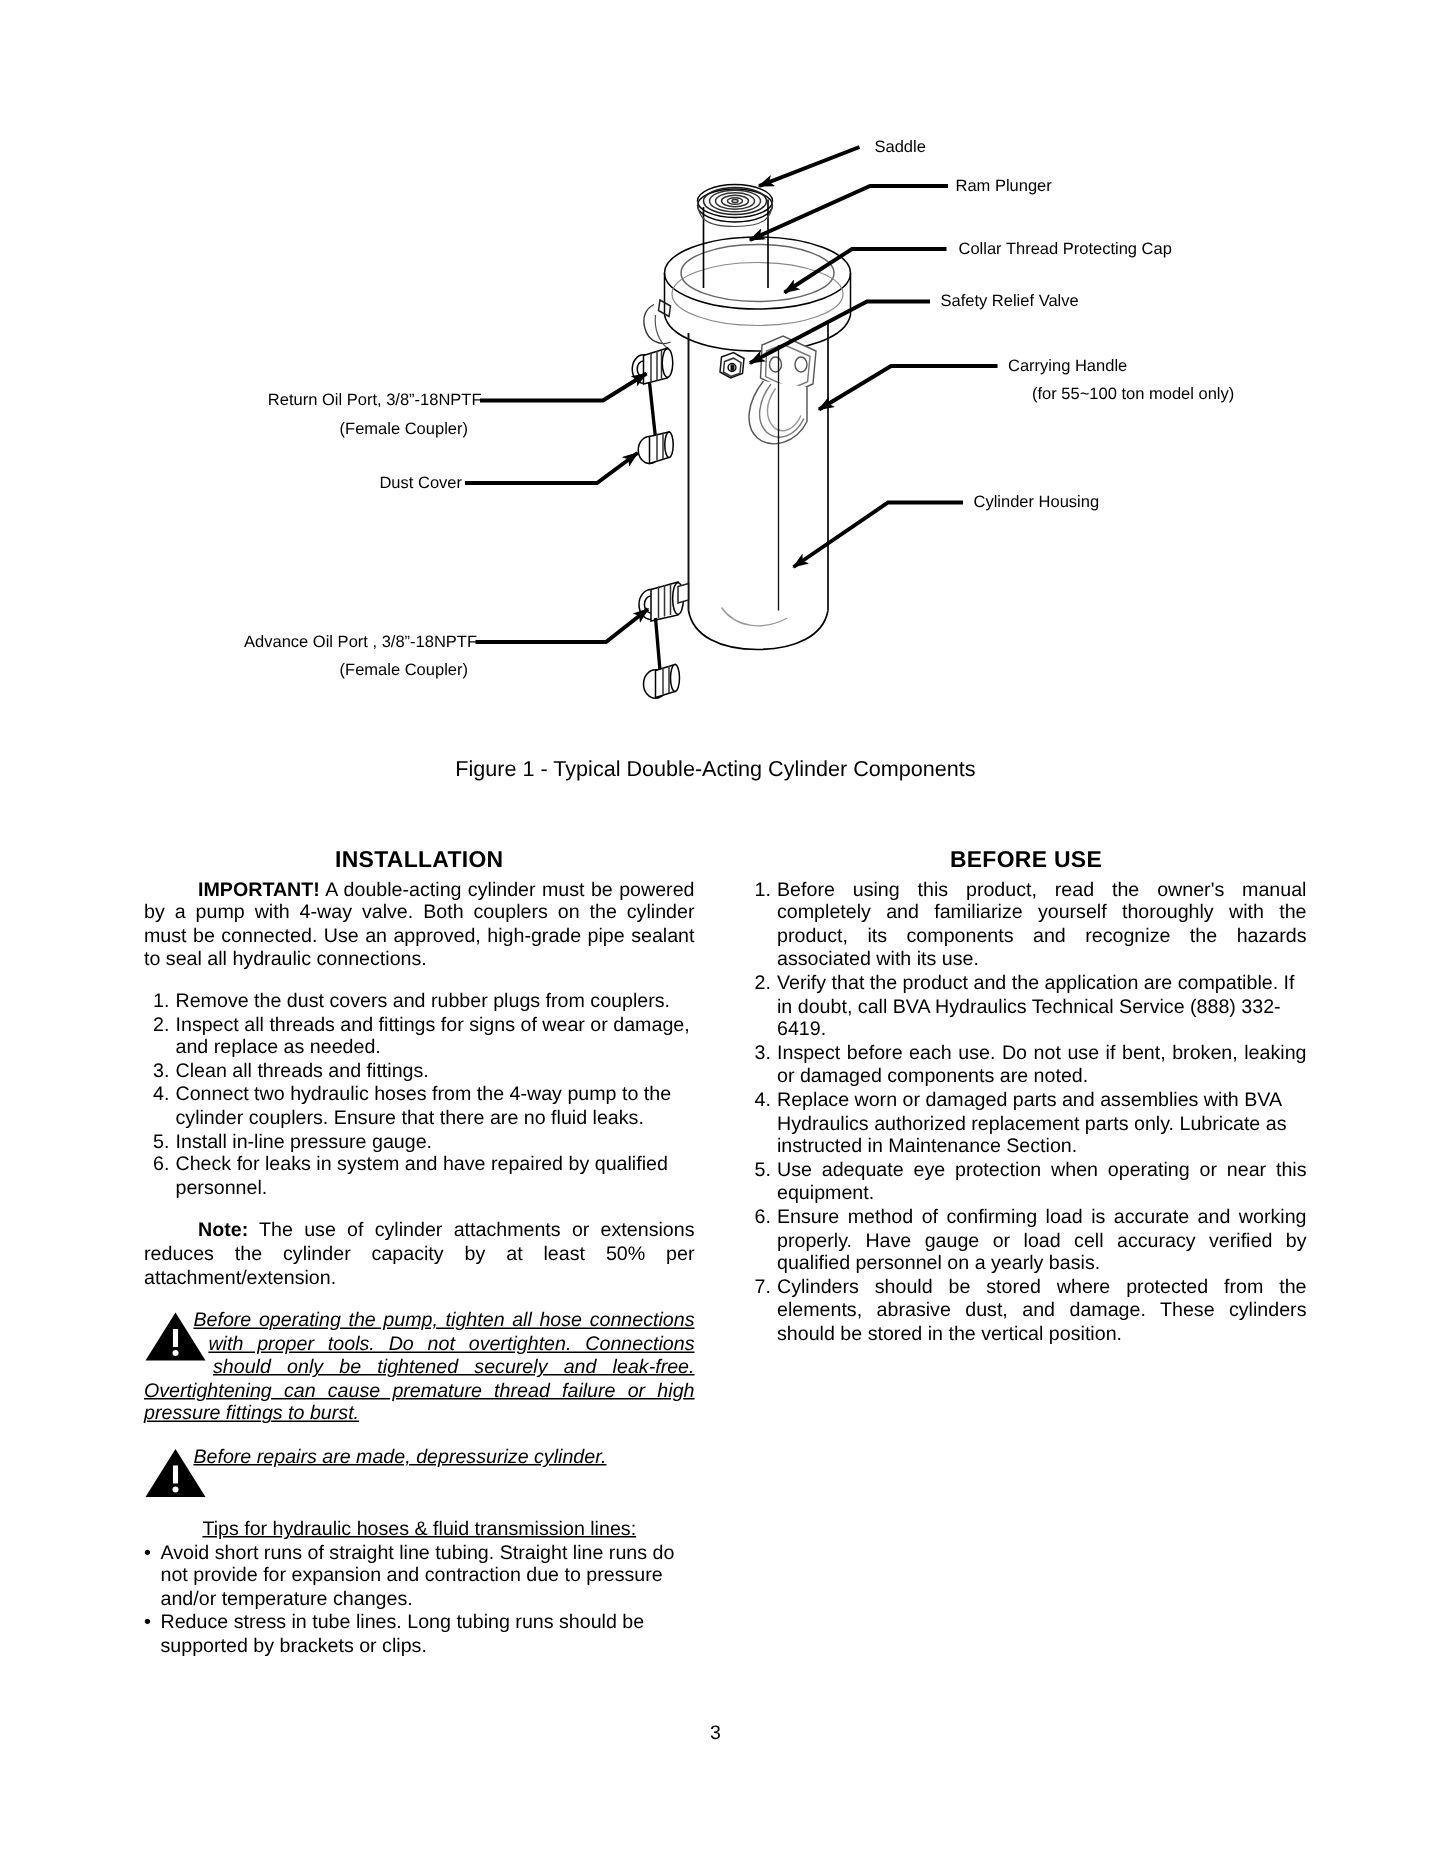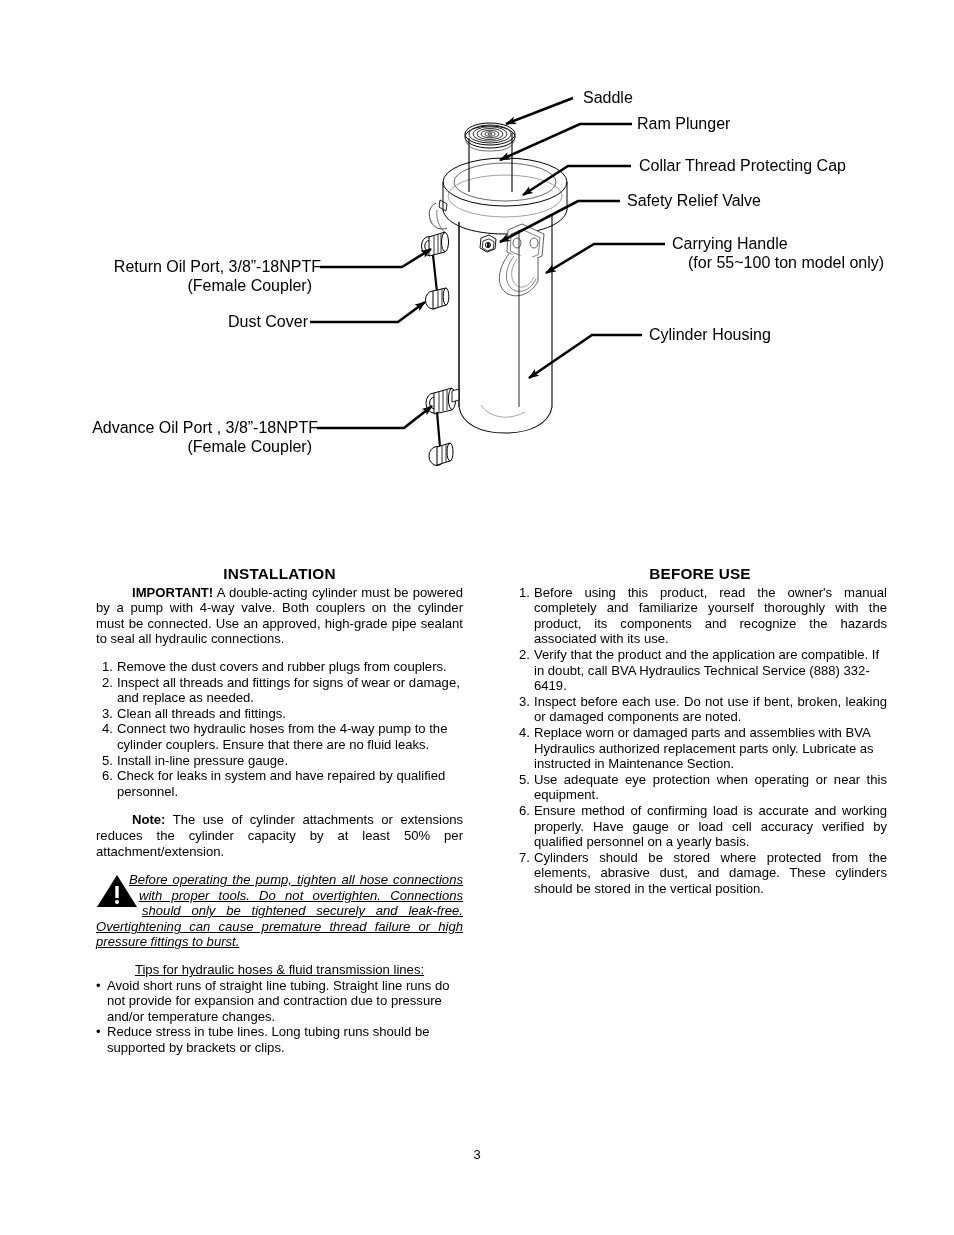--- a/index.html
+++ b/index.html
@@ -24,21 +24,21 @@
     width: 954px;
     height: 540px;
   }
   #figure-svg {
     position: absolute;
     left: 0;
     top: 0;
   }
   .fig-label {
     position: absolute;
-    font-size: 16px;
+    font-size: 11px;
     line-height: 16px;
     white-space: pre;
     color: #000;
   }
   .fig-label.right { text-align: left; }
   .fig-label.left  { text-align: right; }
 
   #figure-caption {
     position: absolute;
     left: 0;
@@ -55,21 +55,21 @@
     top: 566px;
     width: 954px;
   }
   .column {
     position: absolute;
     top: 0;
     font-size: 13.1px;
     line-height: 15.6px;
   }
   #left-column  { left: 96px;  width: 367px; }
-  #right-column { left: 497px; width: 374px; margin-left: 16px; }
+  #right-column { left: 497px; width: 374px; }
 
   .col-heading {
     font-weight: bold;
     font-size: 15.3px;
     text-align: center;
     margin: 0 0 3px 0;
     letter-spacing: 0.2px;
   }
 
   p.para {
@@ -281,20 +281,21 @@
   <div class="fig-label right" style="left:672px; top:236px;">Carrying Handle</div>
   <div class="fig-label right" style="left:688px; top:255px;">(for 55~100 ton model only)</div>
   <div class="fig-label right" style="left:649px; top:327px;">Cylinder Housing</div>
 
   <div class="fig-label left" style="left:40px; top:259px; width:281px;">Return Oil Port, 3/8”-18NPTF</div>
   <div class="fig-label left" style="left:40px; top:278px; width:272px;">(Female Coupler)</div>
   <div class="fig-label left" style="left:40px; top:314px; width:268px;">Dust Cover</div>
   <div class="fig-label left" style="left:20px; top:420px; width:298px;">Advance Oil Port , 3/8”-18NPTF</div>
   <div class="fig-label left" style="left:20px; top:439px; width:292px;">(Female Coupler)</div>
 
+  <div id="figure-caption">Figure 1 - Typical Double-Acting Cylinder Components</div>
 </div>
 
 <div id="columns">
 
   <div class="column" id="left-column">
 
     <h2 class="col-heading">INSTALLATION</h2>
 
     <p class="para"><span class="lead">IMPORTANT!</span><span> A double-acting cylinder must be powered by a pump with 4-way valve. Both couplers on the cylinder must be connected. Use an approved, high-grade pipe sealant to seal all hydraulic connections.</span></p>
 
@@ -329,20 +330,28 @@
 
     <div class="warn-block">
       <svg class="warn-icon" viewBox="0 0 42 34">
         <path d="M21,1 L41,33 L1,33 Z" fill="#000"></path>
         <rect x="19.3" y="12" width="3.4" height="12" fill="#fff"></rect>
         <circle cx="21" cy="28" r="2" fill="#fff"></circle>
       </svg>
       <span>Before operating the pump, tighten all hose connections with proper tools. Do not overtighten. Connections should only be   tightened securely and leak-free. Overtightening can cause premature thread failure or high pressure fittings to burst.</span>
     </div>
 
+    <div class="warn-block inline-one">
+      <svg class="warn-icon" viewBox="0 0 42 34">
+        <path d="M21,1 L41,33 L1,33 Z" fill="#000"></path>
+        <rect x="19.3" y="12" width="3.4" height="12" fill="#fff"></rect>
+        <circle cx="21" cy="28" r="2" fill="#fff"></circle>
+      </svg>
+      <span>Before repairs are made, depressurize cylinder.</span>
+    </div>
 
     <div class="para tips-heading">Tips for hydraulic hoses &amp; fluid transmission lines:</div>
 
     <ul class="bul-list">
       <li>
         <span class="marker">•</span>
         <span class="li-text">Avoid short runs of straight line tubing. Straight line runs do not provide for expansion and contraction due to pressure and/or temperature changes.</span>
       </li>
       <li>
         <span class="marker">•</span>

